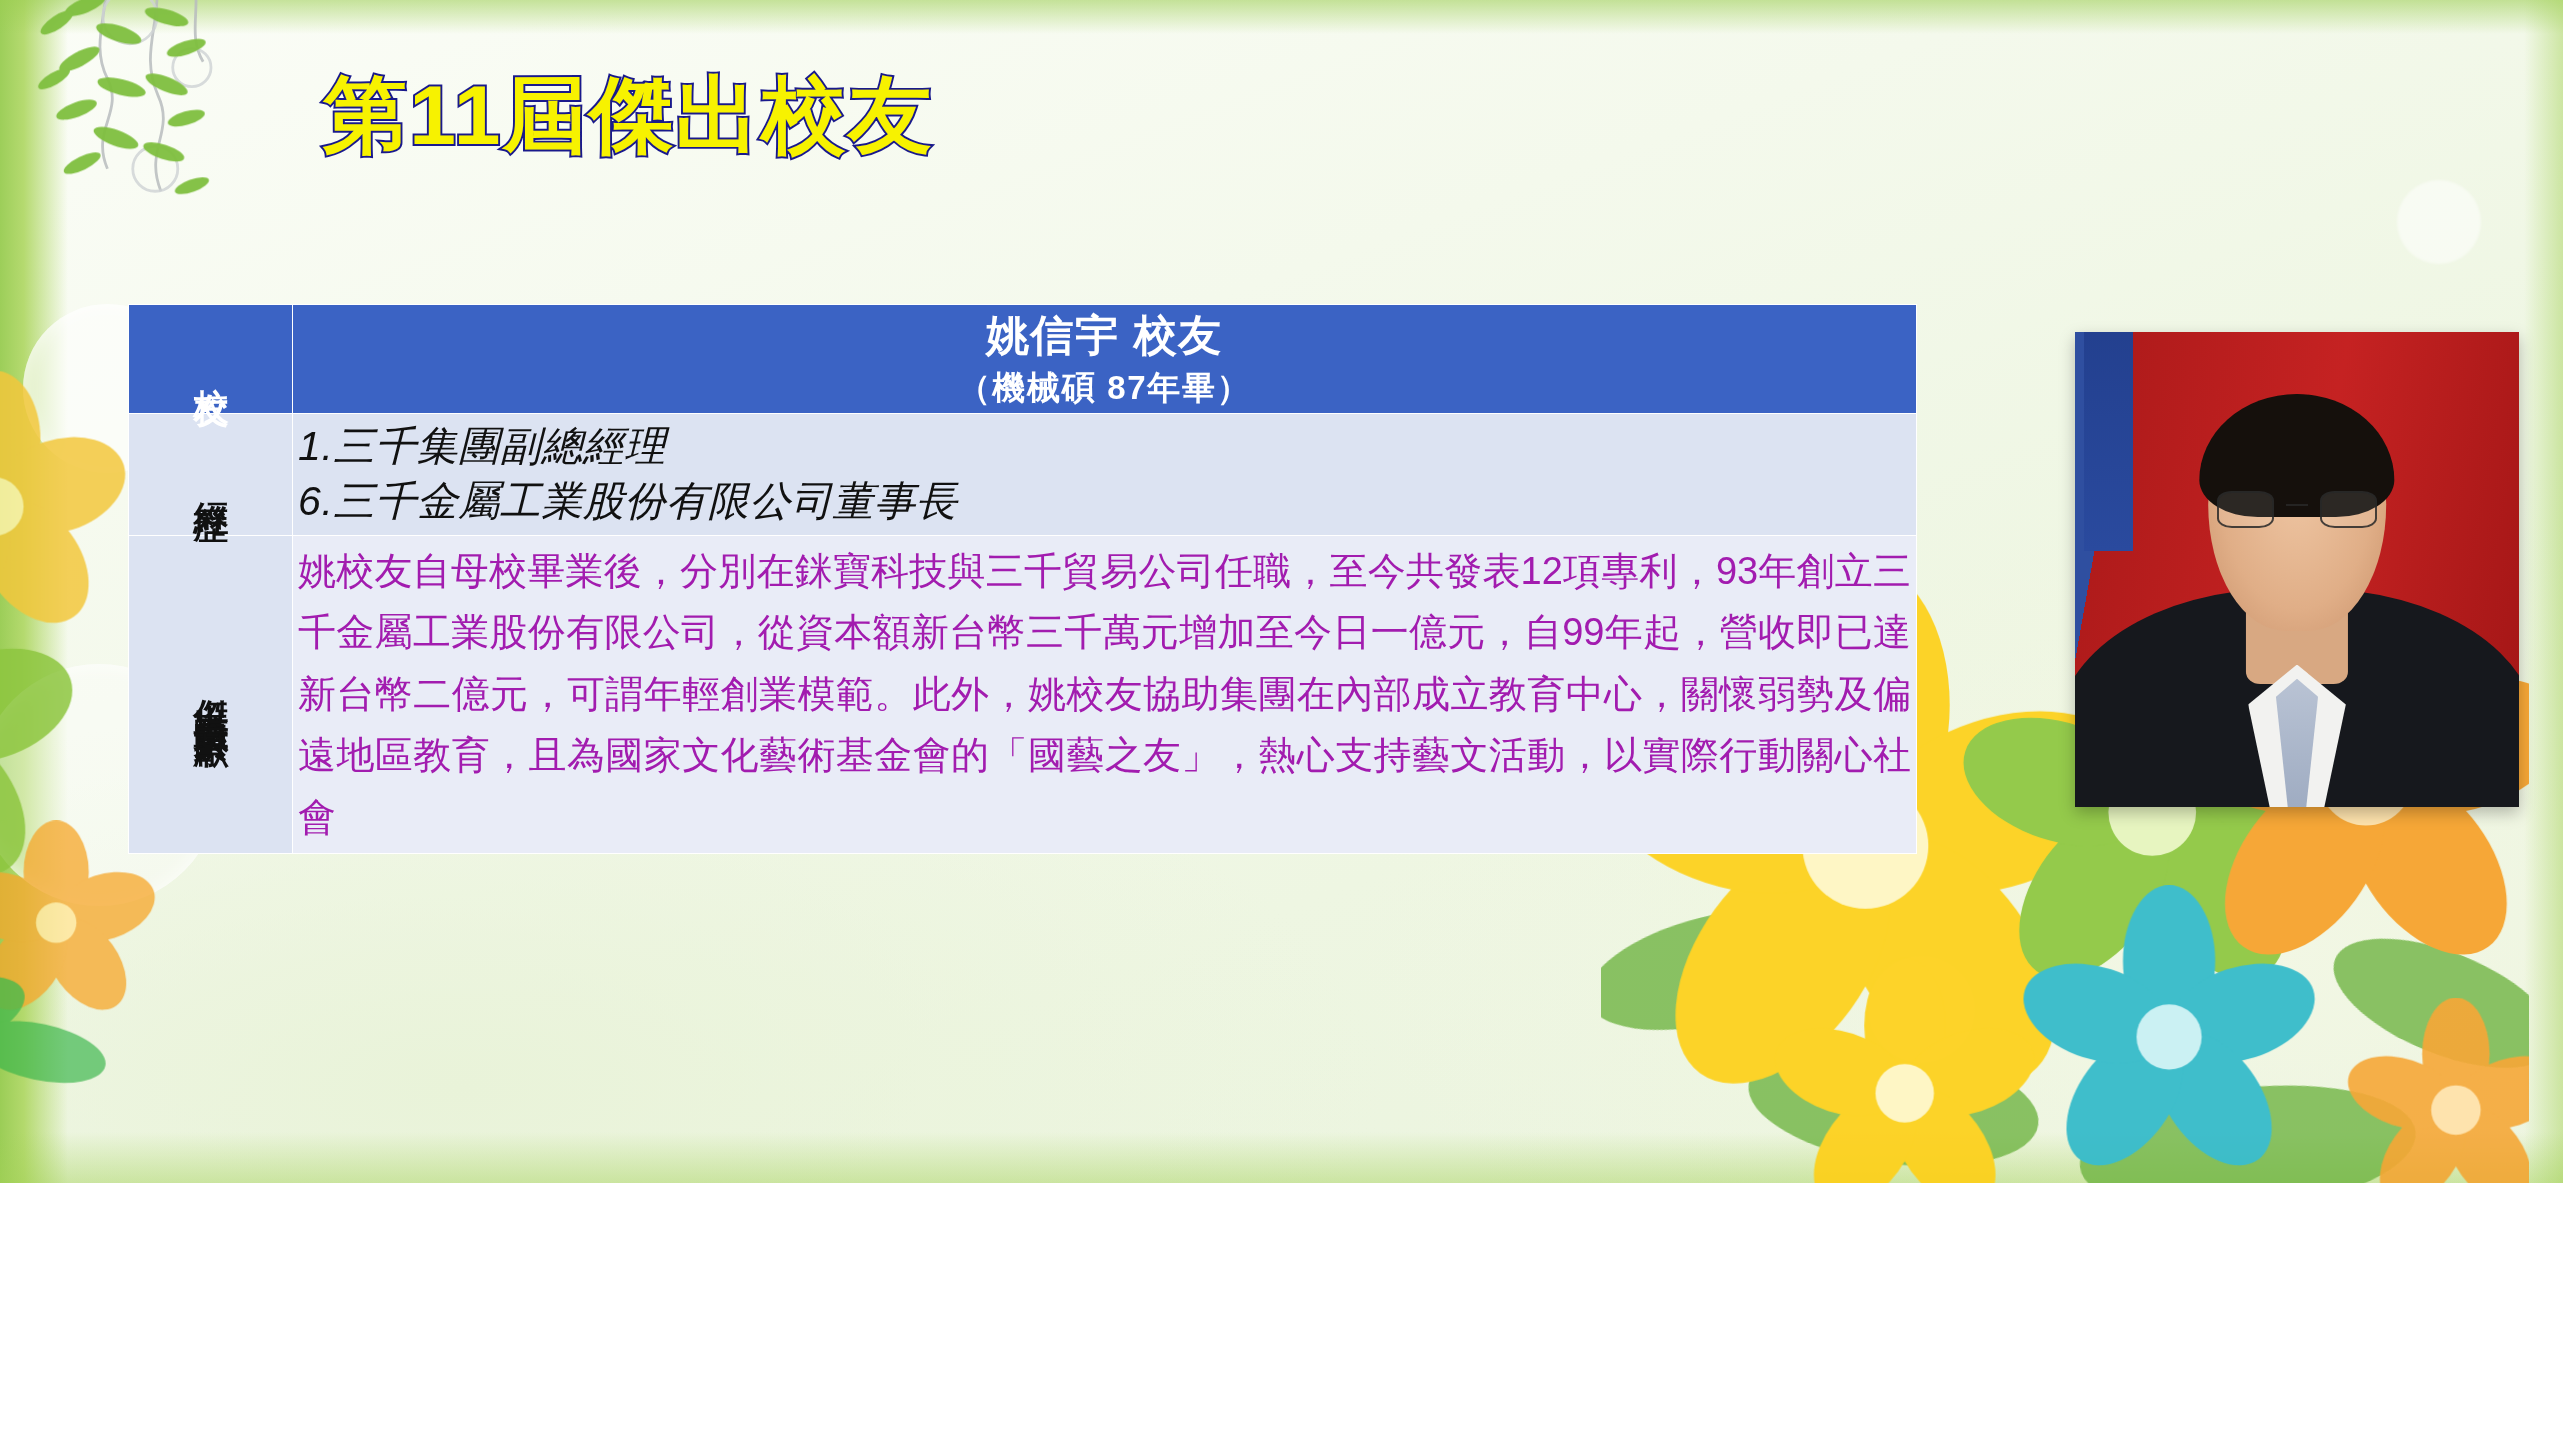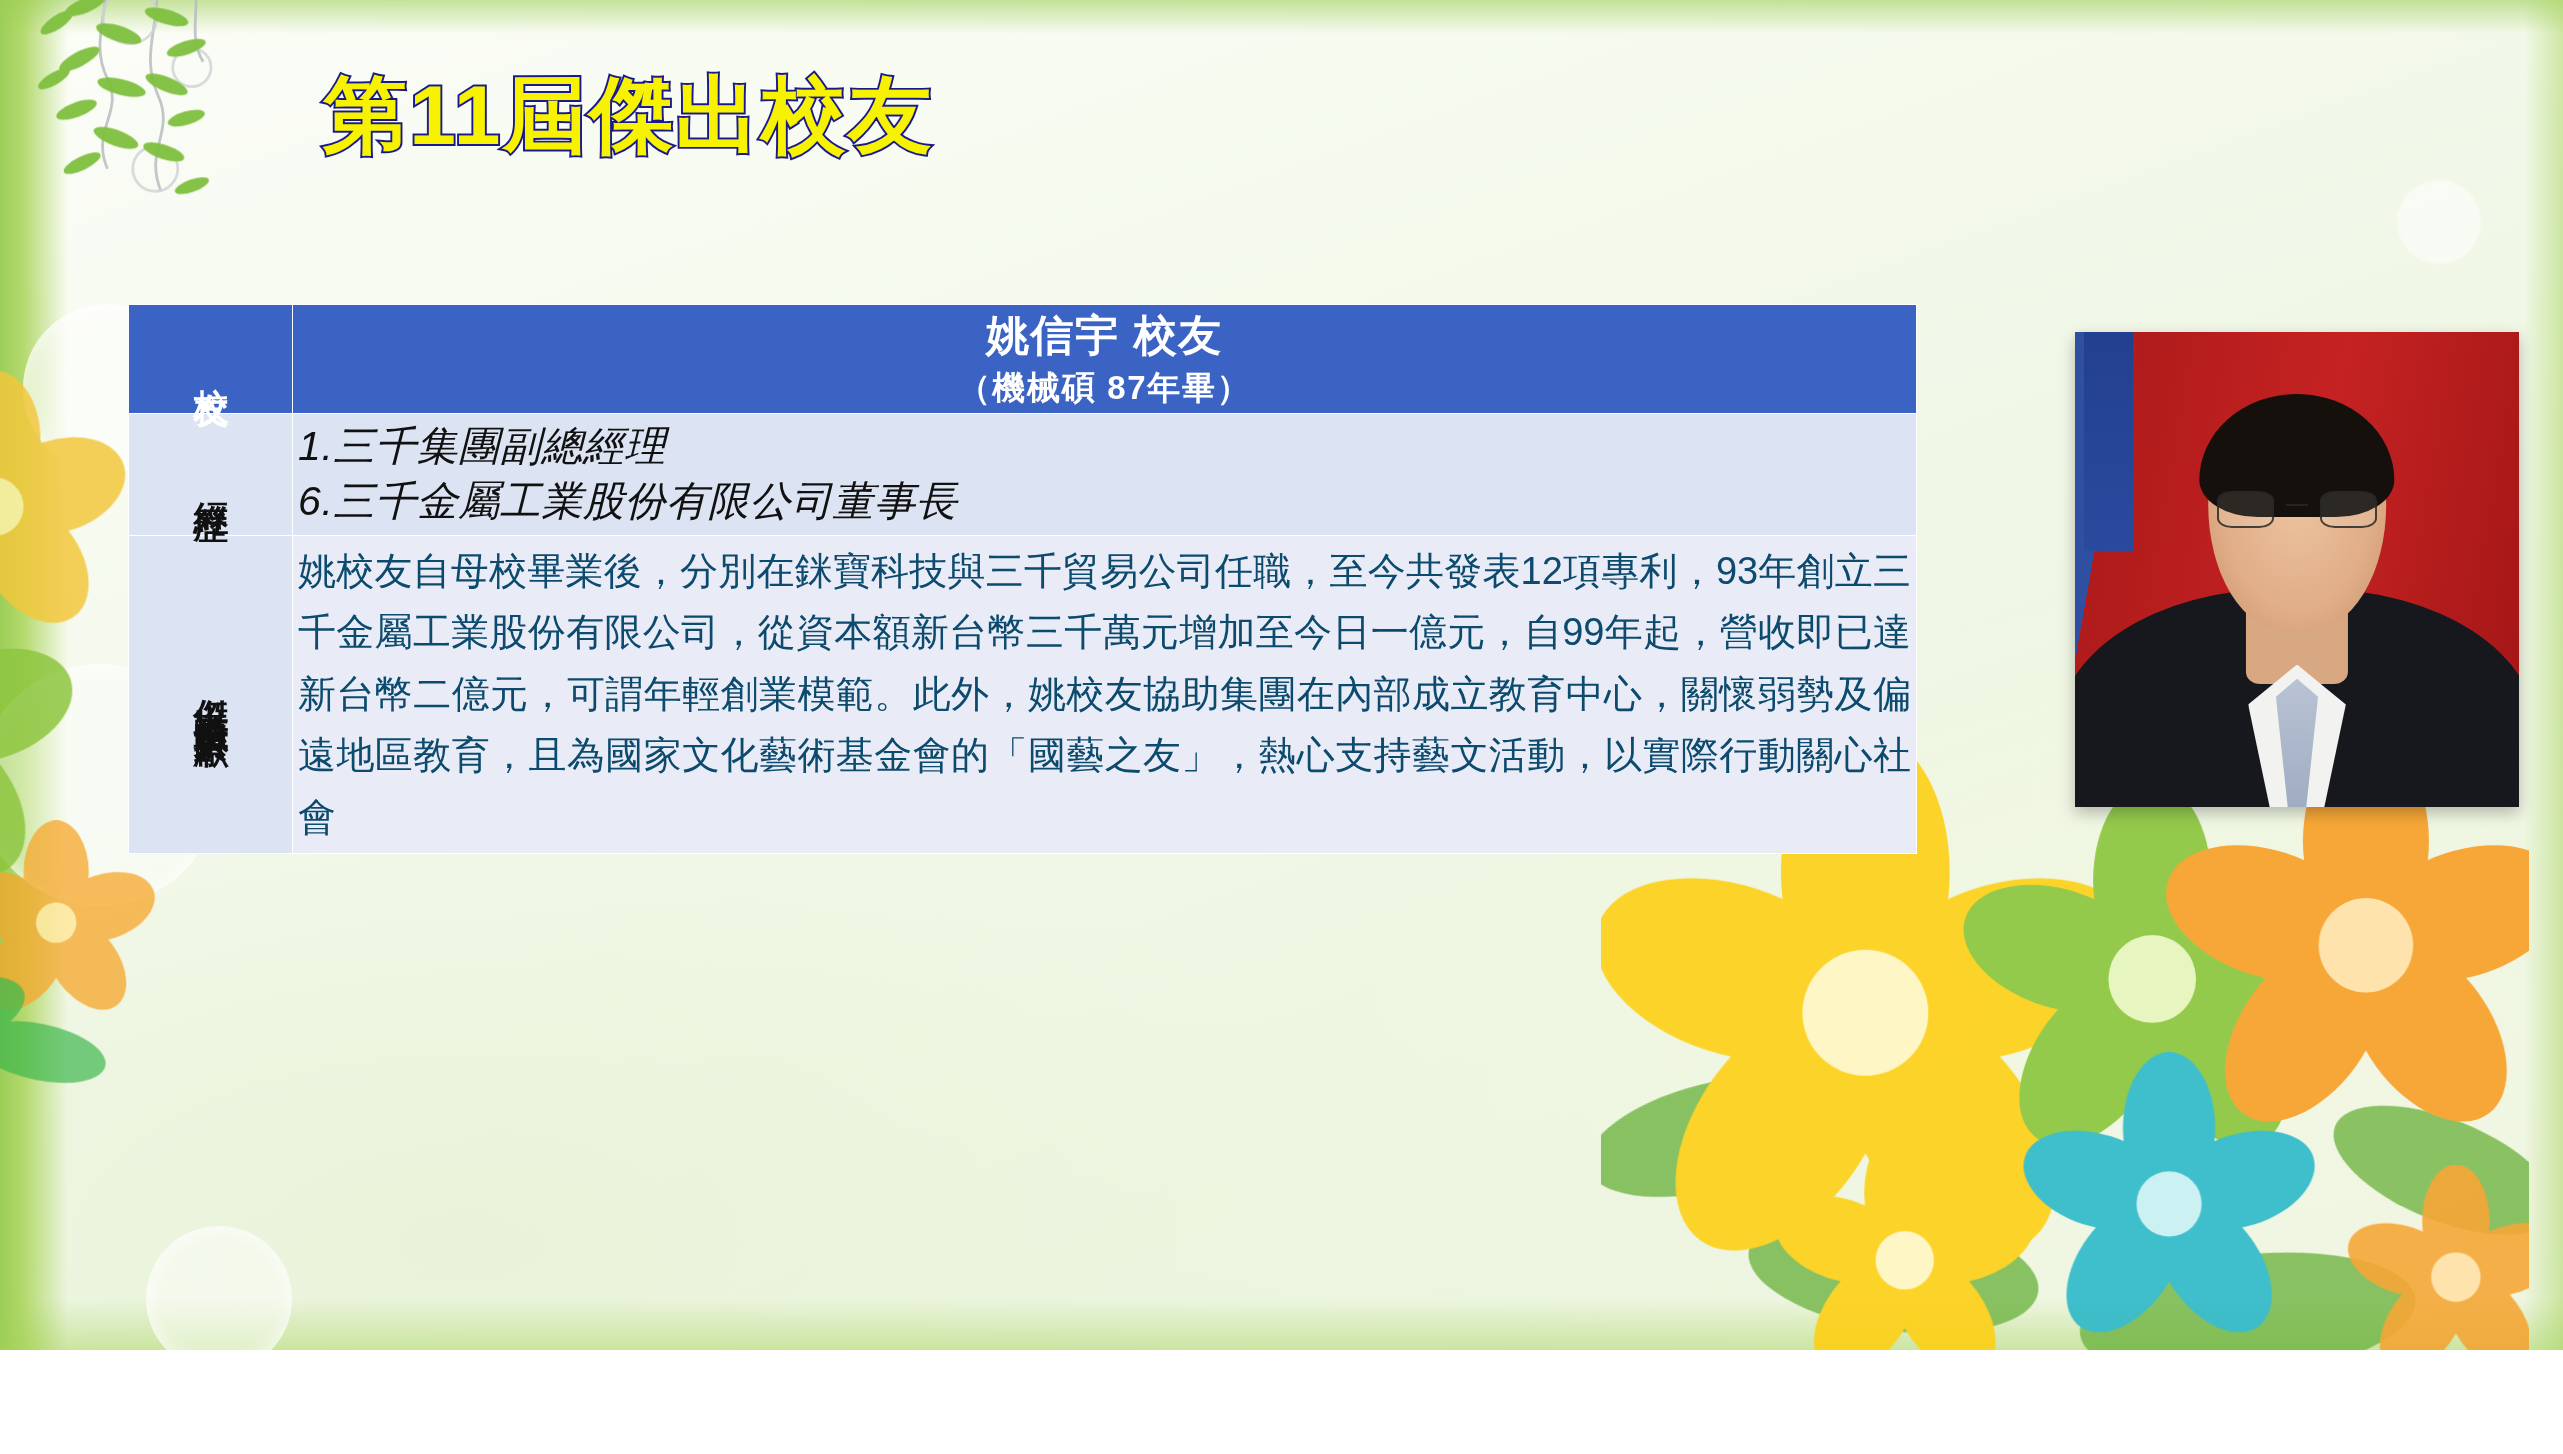--- a/index.html
+++ b/index.html
@@ -10,21 +10,21 @@
   body {
     width: 2563px;
     height: 1454px;
     overflow: hidden;
     font-family: "Liberation Sans", "DejaVu Sans", sans-serif;
   }
 
   .slide {
     position: relative;
     width: 2563px;
-    height: 1350px;
+    height: 1183px;
     overflow: hidden;
     background:
       radial-gradient(ellipse 60% 55% at 18% 92%, #e9f3d9 0%, rgba(233,243,217,0) 60%),
       radial-gradient(ellipse 55% 60% at 88% 80%, #f2f7e4 0%, rgba(242,247,228,0) 65%),
       linear-gradient(160deg, #fbfdf7 0%, #f4f9ec 35%, #eef6e2 65%, #e9f3dc 100%);
   }
 
   
   .bg-art { position: absolute; inset: 0; pointer-events: none; }
 
@@ -149,21 +149,21 @@
     color: #111111;
     letter-spacing: 0.6px;
   }
   .ach-cell {
     background: #e9ecf7;
     padding: 17px 20px 21.4px 22.5px;
   }
   .ach-cell .para {
     font-size: 38px;
     line-height: 1.62;
-    color: #0c4a6e;
+    color: #a21caf;
     text-align: justify;
     text-justify: inter-ideograph;
     letter-spacing: 0px;
   }
 
   
   .portrait {
     position: absolute;
     left: 2075px;
     top: 332px;

